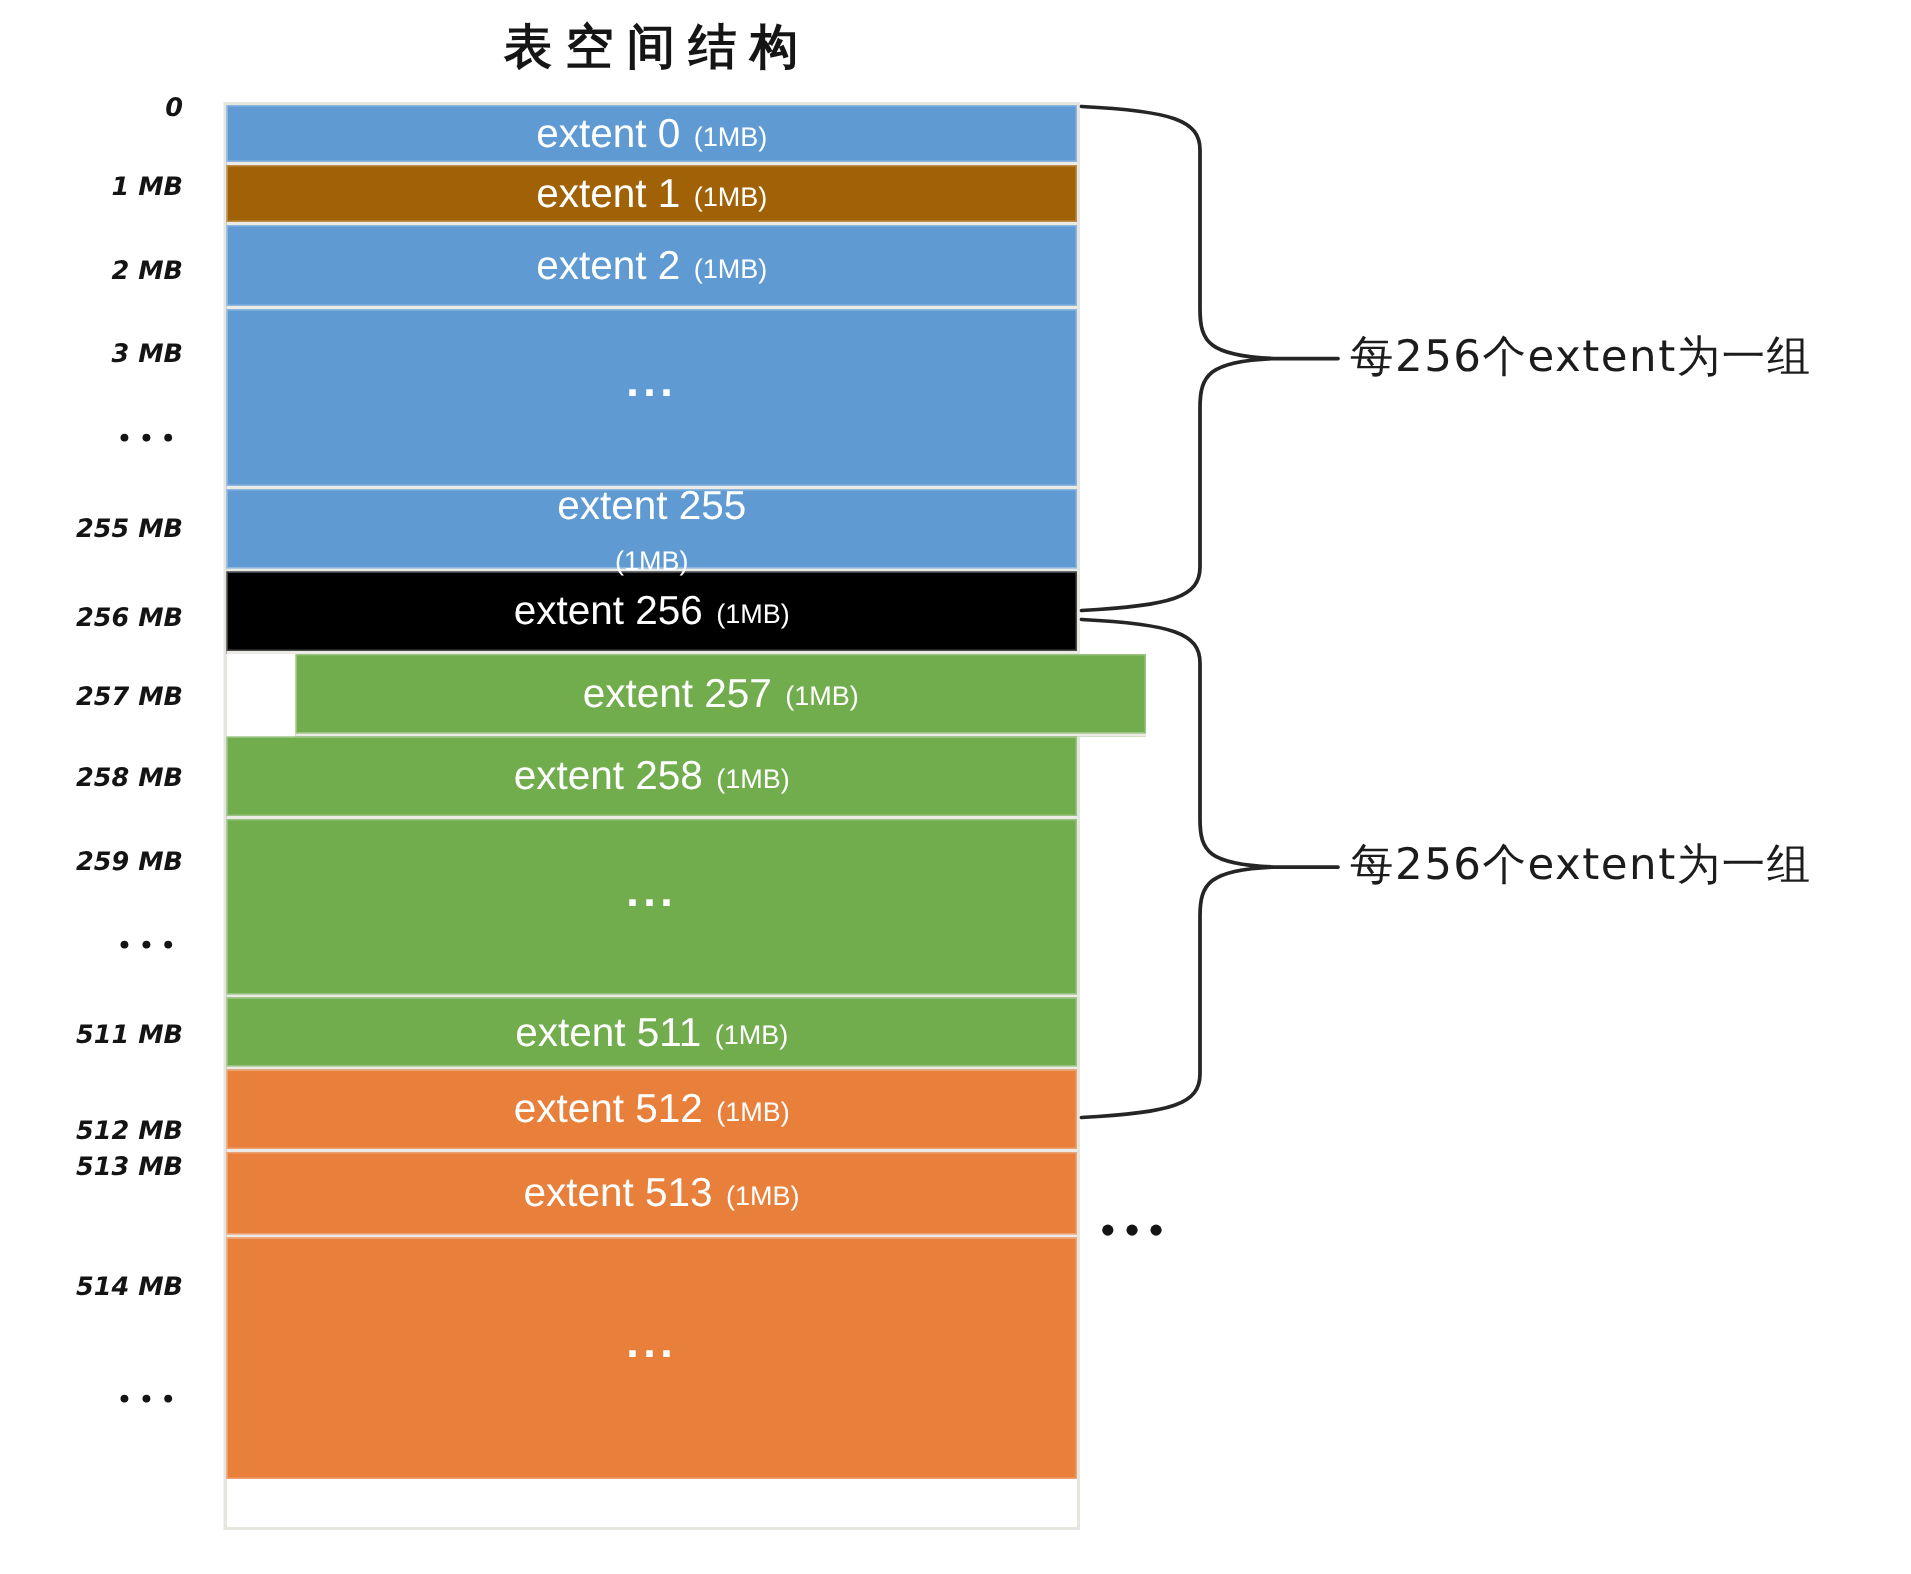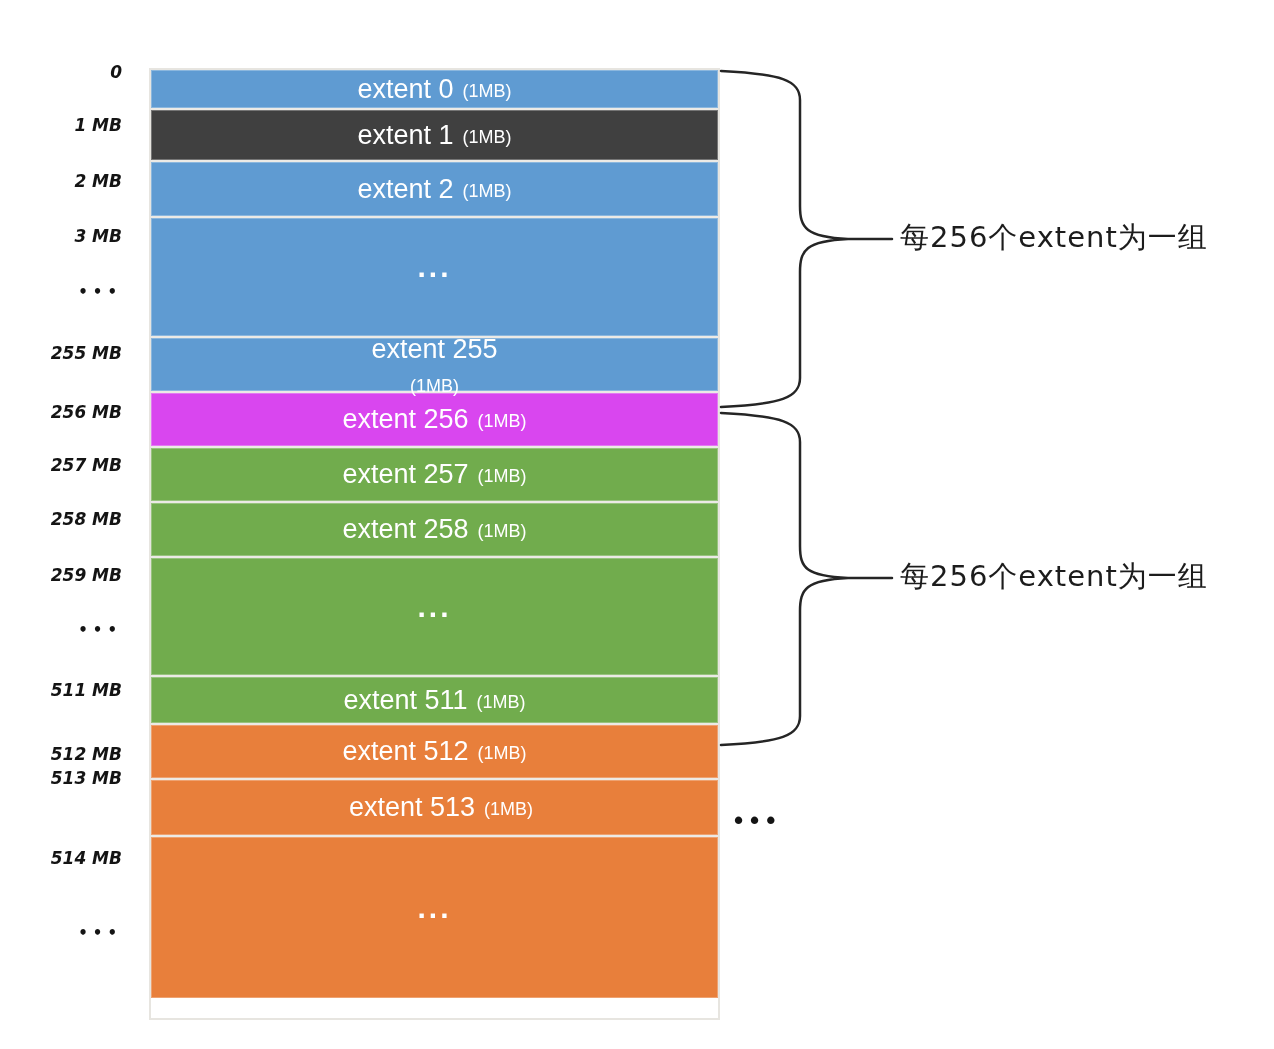--- a/index.html
+++ b/index.html
@@ -50,20 +50,21 @@
   .right-dots {
     position:absolute; left:734px; top:822px; transform:translateY(-55%);
     font-size:26px; font-weight:bold; letter-spacing:7px; color:#141414;
   }
 </style>
 </head>
 <body>
 
 <div class="canvas">
 
+  <div class="title">表空间结构</div>
 
   <div class="axis">
       <div class="axis-label" style="top: 72px;">0</div>
       <div class="axis-label" style="top: 125px;">1 MB</div>
       <div class="axis-label" style="top: 181px;">2 MB</div>
       <div class="axis-label" style="top: 236px;">3 MB</div>
       <div class="axis-label axis-dots" style="top: 292px;">•••</div>
       <div class="axis-label" style="top: 353px;">255 MB</div>
       <div class="axis-label" style="top: 412px;">256 MB</div>
       <div class="axis-label" style="top: 465px;">257 MB</div>
@@ -75,40 +76,40 @@
       <div class="axis-label" style="top: 778px;">513 MB</div>
       <div class="axis-label" style="top: 858px;">514 MB</div>
       <div class="axis-label axis-dots" style="top: 933px;">•••</div>
     </div>
 
   <div class="table">
       <div class="row" style="height: 40px; background: rgb(95, 155, 210);">
         <span class="extent-label">extent 0</span>
         <span class="extent-size">(1MB)</span>
       </div>
-      <div class="row" style="height: 52px; background: #404040;">
+      <div class="row" style="height: 40px; background: #a16207;">
         <span class="extent-label">extent 1</span>
         <span class="extent-size">(1MB)</span>
       </div>
       <div class="row" style="height: 56px; background: rgb(95, 155, 210);">
         <span class="extent-label">extent 2</span>
         <span class="extent-size">(1MB)</span>
       </div>
       <div class="row" style="height: 120px; background: rgb(95, 155, 210);">
         <span class="row-dots">...</span>
       </div>
       <div class="row" style="height: 55px; background: rgb(95, 155, 210); flex-direction: column;">
         <span class="extent-label">extent 255</span>
         <span class="extent-size">(1MB)</span>
       </div>
-      <div class="row" style="height: 55px; background: #d946ef;">
+      <div class="row" style="height: 55px; background: #000000;">
         <span class="extent-label">extent 256</span>
         <span class="extent-size">(1MB)</span>
       </div>
-      <div class="row" style="height: 55px; background: rgb(113, 172, 77);">
+      <div class="row" style="height: 55px; background: rgb(113, 172, 77); margin-left: 46px;">
         <span class="extent-label">extent 257</span>
         <span class="extent-size">(1MB)</span>
       </div>
       <div class="row" style="height: 55px; background: rgb(113, 172, 77);">
         <span class="extent-label">extent 258</span>
         <span class="extent-size">(1MB)</span>
       </div>
       <div class="row" style="height: 119px; background: rgb(113, 172, 77);">
         <span class="row-dots">...</span>
       </div>

